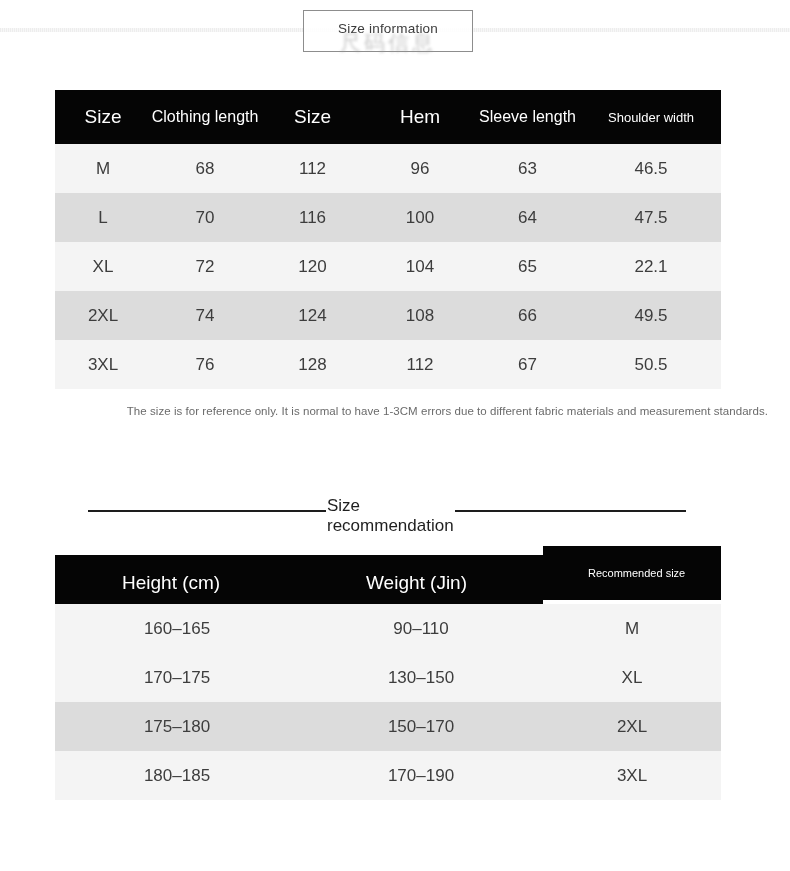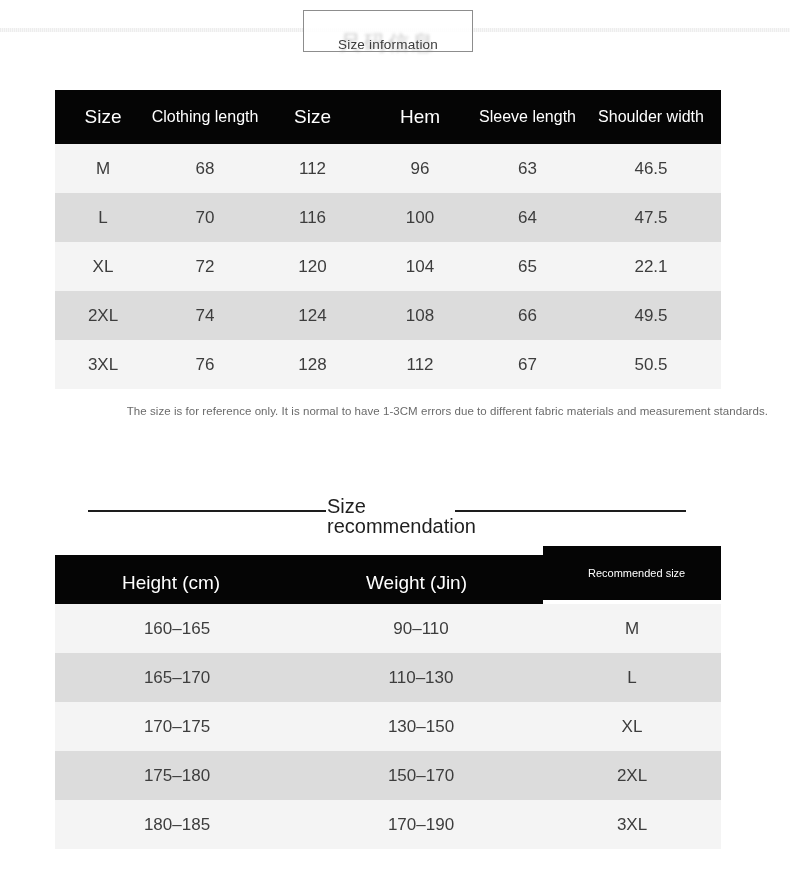--- a/index.html
+++ b/index.html
@@ -35,21 +35,21 @@
   .title-box {
     position: absolute;
     left: 303px; top: 10px;
     width: 170px; height: 42px;
     border: 1px solid #8d8d8d;
     background: rgba(255,255,255,0.88);
     box-sizing: border-box;
   }
   .title-box-label {
     position: absolute;
-    left: 0; top: 26px;
+    left: 0; top: 10px;
     width: 100%;
     text-align: center;
     font-size: 13.5px;
     color: #3c3c3c;
     letter-spacing: .2px;
     z-index: 3;
   }
   .ghost-cjk {
     position: absolute;
     left: 0; top: 18px;
@@ -77,21 +77,21 @@
     font-weight: normal;
   }
   .hdr-row { background: #050505; }
   .hdr-row th {
     color: #ffffff;
     vertical-align: middle;
     overflow: hidden;
   }
   .h-big   { font-size: 19px; }
   .h-small { font-size: 16px; line-height: 12.5px; }
-  .h-sw    { font-size: 16px; }
+  .h-sw    { font-size: 13px; }
 
   .body-row td {
     font-size: 17px;
     color: #3d3d3d;
     text-align: center;
     vertical-align: middle;
   }
   .row-light { background: #f4f4f4; }
   .row-dark  { background: #dcdcdc; }
 
@@ -123,21 +123,21 @@
     top: 20px;
     height: 2px;
     background: #1d1d1d;
   }
   .divider .rule.left  { left: 88px;  width: 238px; }
   .divider .rule.right { left: 455px; width: 231px; }
   .divider .dv-label {
     position: absolute;
     left: 327px; top: 6px;
     width: 128px;
-    font-size: 20px;
+    font-size: 17px;
     color: #1f1f1f;
     line-height: 20px;
     text-align: left;
   }
 
   
   #table-reco { left: 55px; top: 550px; width: 666px; }
   #table-reco .hdr-row th { height: 54px; }
   #table-reco .body-row td { height: 49px; }
   .h-left-big {
@@ -251,25 +251,20 @@
       <th class="h-left-big">Weight (Jin)</th>
       <th class="h-left-small">Recommended size</th>
     </tr>
   </thead>
   <tbody>
     <tr class="body-row row-light">
       <td>160–165</td>
       <td>90–110</td>
       <td>M</td>
     </tr>
-    <tr class="body-row row-dark">
-      <td>165–170</td>
-      <td>110–130</td>
-      <td>L</td>
-    </tr>
     <tr class="body-row row-light">
       <td>170–175</td>
       <td>130–150</td>
       <td>XL</td>
     </tr>
     <tr class="body-row row-dark">
       <td>175–180</td>
       <td>150–170</td>
       <td>2XL</td>
     </tr>

